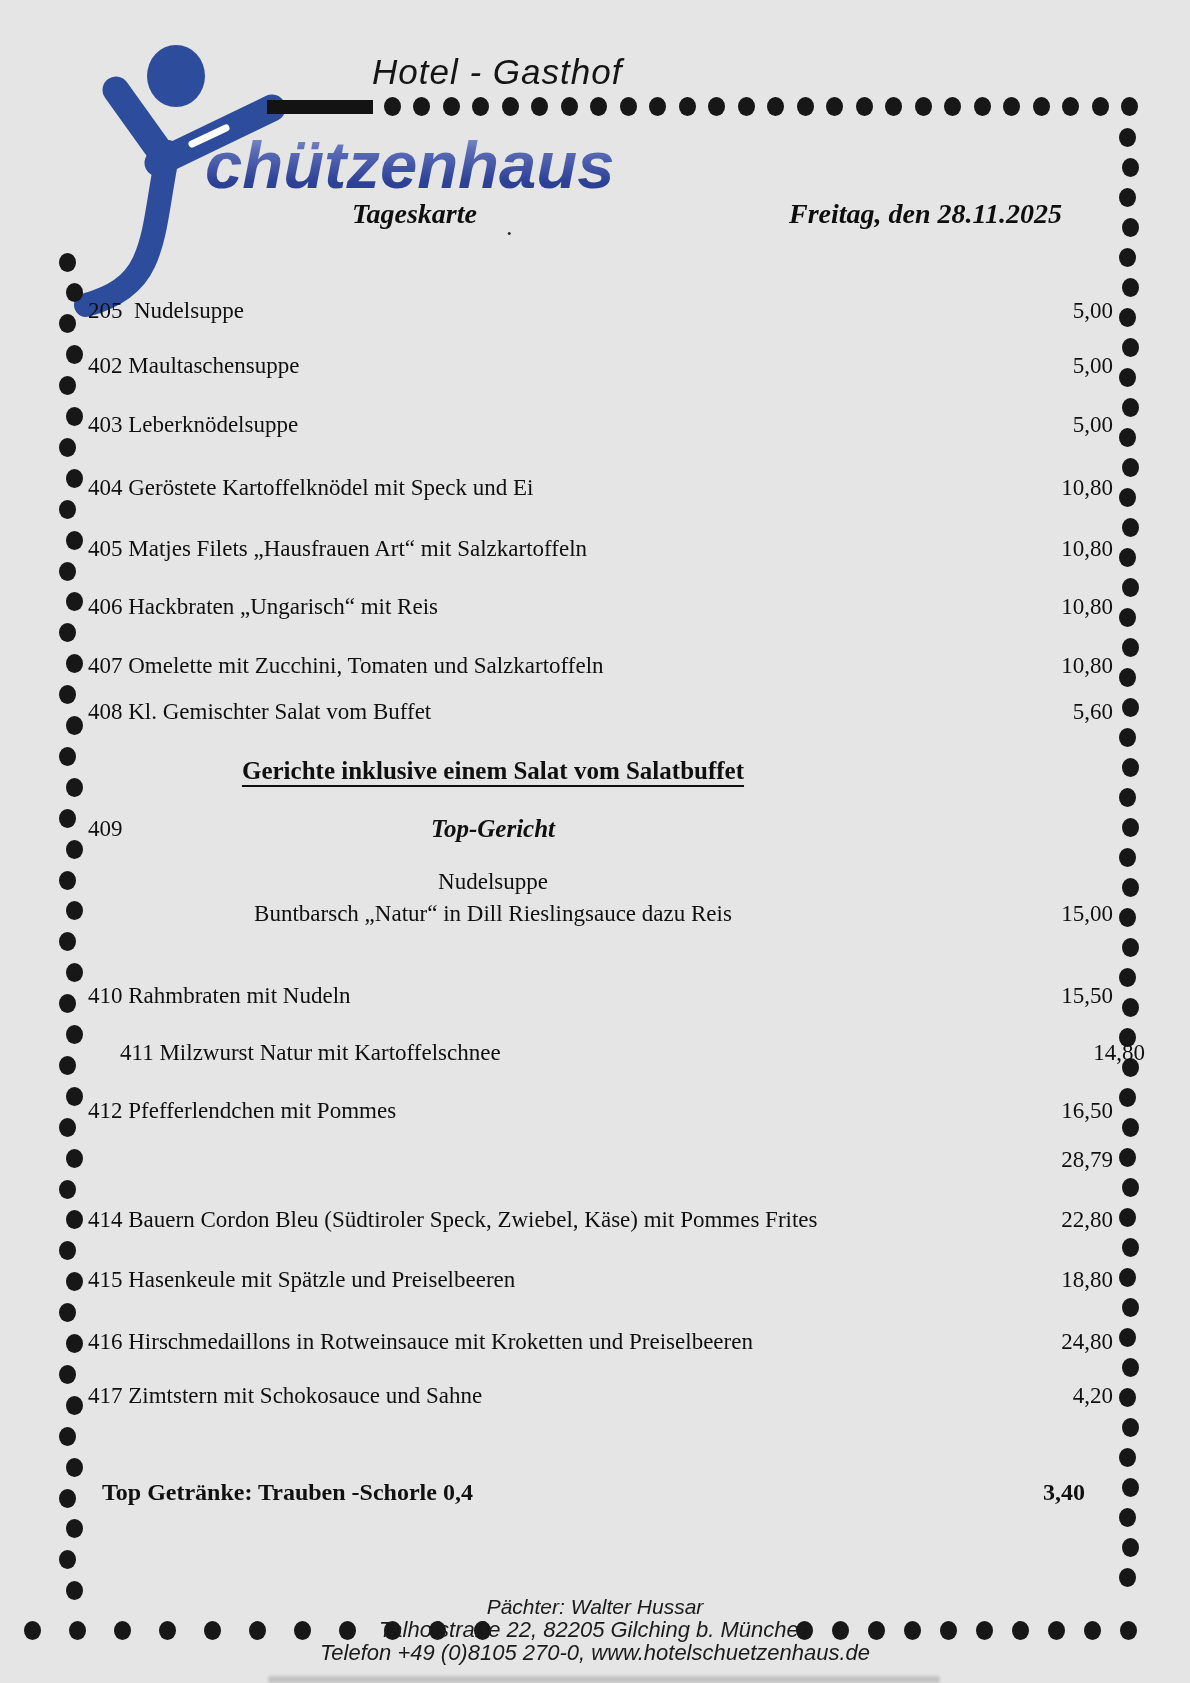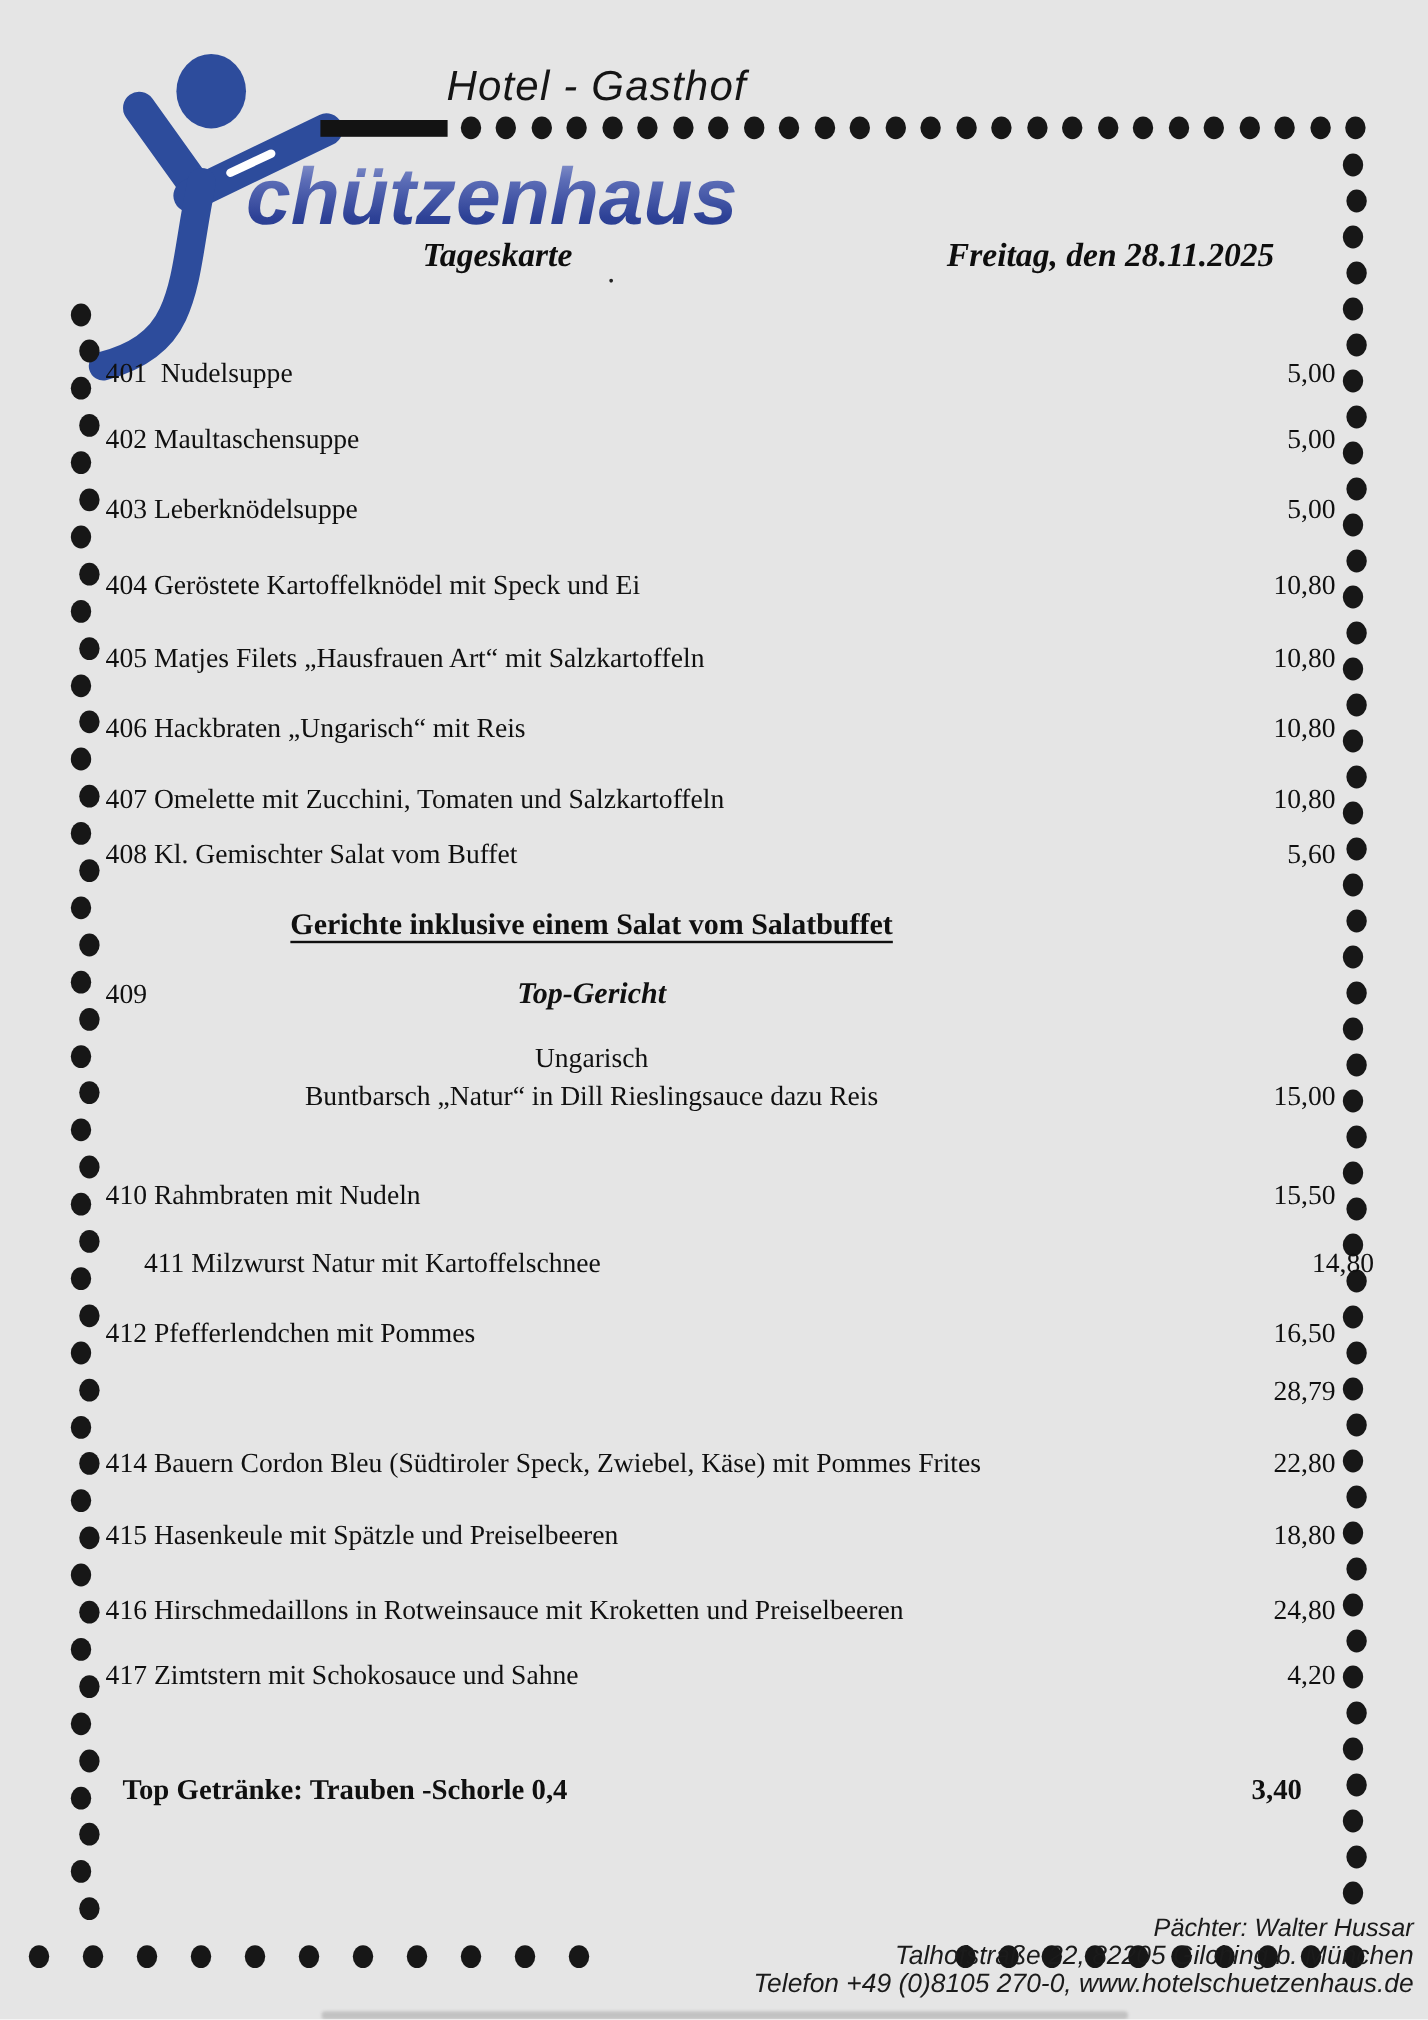--- a/index.html
+++ b/index.html
@@ -34,21 +34,21 @@
   .center-box{position:absolute;left:0;top:0;width:810px;text-align:center;}
   .row.header .center-box span{font-weight:bold;font-size:25px;
         text-decoration:underline;text-decoration-thickness:2px;text-underline-offset:6px;}
   .row.title .num{position:absolute;left:0;top:0;}
   .row.title .center-box span{font-weight:bold;font-style:italic;font-size:25px;}
   .row.drink{font-weight:bold;font-size:24px;}
   .row.drink .label{margin-left:14px;}
   .row.drink .price{right:28px;}
 
   
-  .footer-line{position:absolute;left:12px;width:1166px;text-align:right;
+  .footer-line{position:absolute;left:12px;width:1166px;text-align:center;
                font-family:"Liberation Sans",sans-serif;font-style:italic;
                font-size:22px;color:#1b1b1b;height:24px;line-height:24px;}
   .scan-artifact{position:absolute;left:268px;top:1676px;width:672px;height:7px;
                  background:rgba(40,40,40,0.18);filter:blur(1.5px);border-radius:3px;}
 </style>
 </head>
 <body>
 
 <div class="page">
 
@@ -205,37 +205,37 @@
       <div class="dot" style="left: 903.5px; top: 1620.5px;"></div>
       <div class="dot" style="left: 939.5px; top: 1620.5px;"></div>
       <div class="dot" style="left: 975.5px; top: 1620.5px;"></div>
       <div class="dot" style="left: 1011.5px; top: 1620.5px;"></div>
       <div class="dot" style="left: 1047.5px; top: 1620.5px;"></div>
       <div class="dot" style="left: 1083.5px; top: 1620.5px;"></div>
       <div class="dot" style="left: 1119.5px; top: 1620.5px;"></div>
     </div>
 
   <div id="rows">
-      <div class="row item" style="top: 295px;"><span class="label">401  Nudelsuppe</span><span class="price">5,00</span></div>
+      <div class="row item" style="top: 295px;"><span class="label">205  Nudelsuppe</span><span class="price">5,00</span></div>
       <div class="row item" style="top: 350px;"><span class="label">402 Maultaschensuppe</span><span class="price">5,00</span></div>
       <div class="row item" style="top: 409px;"><span class="label">403 Leberknödelsuppe</span><span class="price">5,00</span></div>
       <div class="row item" style="top: 472px;"><span class="label">404 Geröstete Kartoffelknödel mit Speck und Ei</span><span class="price">10,80</span></div>
       <div class="row item" style="top: 533px;"><span class="label">405 Matjes Filets „Hausfrauen Art“ mit Salzkartoffeln</span><span class="price">10,80</span></div>
       <div class="row item" style="top: 591px;"><span class="label">406 Hackbraten „Ungarisch“ mit Reis</span><span class="price">10,80</span></div>
       <div class="row item" style="top: 650px;"><span class="label">407 Omelette mit Zucchini, Tomaten und Salzkartoffeln</span><span class="price">10,80</span></div>
       <div class="row item" style="top: 696px;"><span class="label">408 Kl. Gemischter Salat vom Buffet</span><span class="price">5,60</span></div>
       <div class="row header" style="top: 755px;">
         <span class="center-box"><span class="">Gerichte inklusive einem Salat vom Salatbuffet</span></span>
       </div>
       <div class="row title" style="top: 813px;">
         <span class="num">409</span>
         <span class="center-box"><span class="">Top-Gericht</span></span>
       </div>
       <div class="row center" style="top: 866px;">
-        <span class="center-box"><span class="">Ungarisch</span></span>
+        <span class="center-box"><span class="">Nudelsuppe</span></span>
       </div>
       <div class="row centerPriced" style="top: 898px;">
         <span class="center-box"><span class="">Buntbarsch „Natur“ in Dill Rieslingsauce dazu Reis</span></span>
         <span class="price">15,00</span>
       </div>
       <div class="row item" style="top: 980px;"><span class="label">410 Rahmbraten mit Nudeln</span><span class="price">15,50</span></div>
       <div class="row item" style="top: 1037px; margin-left: 32px;"><span class="label">411 Milzwurst Natur mit Kartoffelschnee</span><span class="price">14,80</span></div>
       <div class="row item" style="top: 1095px;"><span class="label">412 Pfefferlendchen mit Pommes</span><span class="price">16,50</span></div>
       <div class="row item" style="top: 1144px;"><span class="price">28,79</span></div>
       <div class="row item" style="top: 1204px;"><span class="label">414 Bauern Cordon Bleu (Südtiroler Speck, Zwiebel, Käse) mit Pommes Frites</span><span class="price">22,80</span></div>

